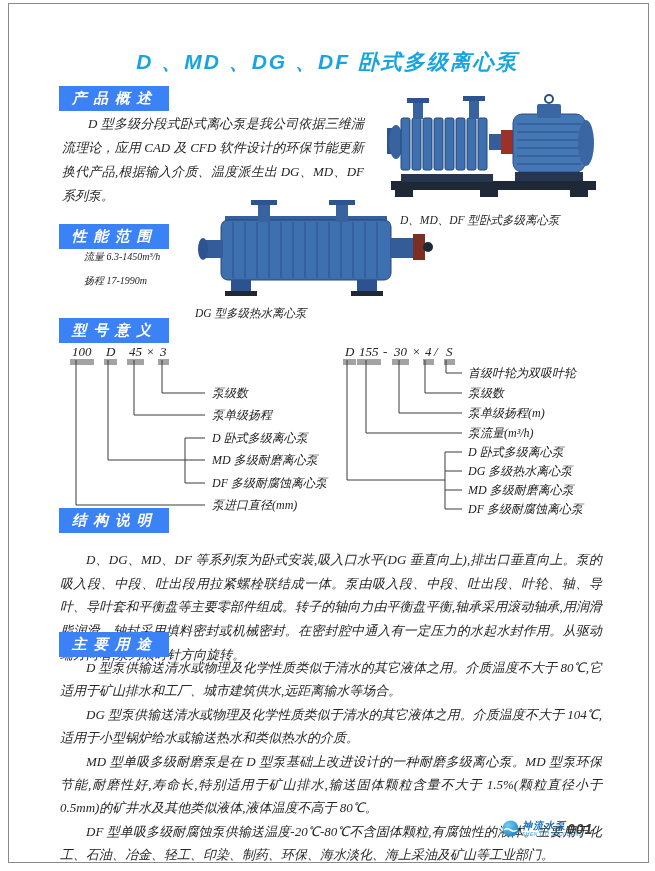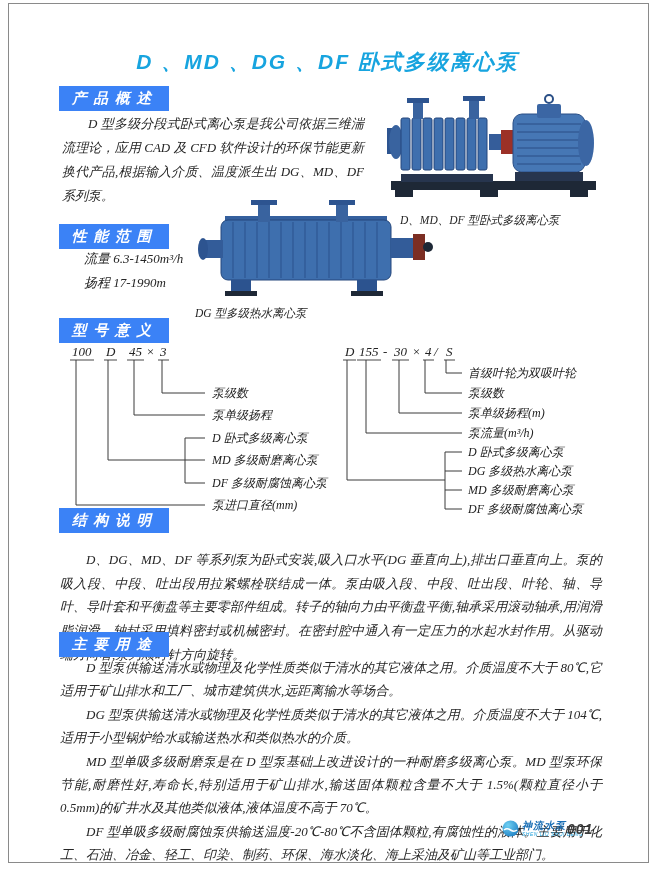--- a/index.html
+++ b/index.html
@@ -20,25 +20,25 @@
     position:absolute; height:25px; line-height:25px; padding:0 11px 0 13px;
     background:#3b82f6; color:#ffffff; font-family:"Liberation Sans", sans-serif;
     font-weight:bold; font-size:14.5px; letter-spacing:7px; white-space:nowrap;
   }
   .body-text{
     position:absolute; font-size:13px; line-height:1.85; text-align:justify;
     color:#262626;
   }
   .indent{ text-indent:2em; }
   .body-text p{ margin:0; text-indent:2em; }
-  .perf-line{ position:absolute; font-size:13px; color:#262626; }
+  .perf-line{ position:absolute; font-size:10px; color:#262626; }
   .caption{ position:absolute; font-size:11.5px; color:#262626; }
   .model-part{
     position:absolute; font-size:13px; color:#222; top:0;
-    border-bottom:2px solid #a3a3a3; padding:0 2px; line-height:15px;
+    border-bottom:6px solid #a3a3a3; padding:0 2px; line-height:15px;
   }
   .model-sep{
     position:absolute; font-size:13px; color:#222; top:0; line-height:15px;
   }
   .diagram-label{ position:absolute; font-size:12px; color:#222; white-space:nowrap; }
   .pump-illust{ position:absolute; }
   .diagram-lines{ position:absolute; left:60px; top:338px; }
   .footer{ position:absolute; left:0; top:0; }
   .footer-cn{
     font-family:"Liberation Sans", sans-serif; font-weight:bold;
@@ -195,21 +195,21 @@
   <div class="diagram-label" style="left:468px; top:482px;">MD 多级耐磨离心泵</div>
   <div class="diagram-label" style="left:468px; top:501px;">DF 多级耐腐蚀离心泵</div>
 
   <div class="sec-bar" style="left:59px; top:508px;">结构说明</div>
   <div class="body-text indent" style="left:60px; top:548px; width:542px; line-height:1.82;">D、DG、MD、DF 等系列泵为卧式安装,吸入口水平(DG 垂直向上),排出口垂直向上。泵的吸入段、中段、吐出段用拉紧螺栓联结成一体。泵由吸入段、中段、吐出段、叶轮、轴、导叶、导叶套和平衡盘等主要零部件组成。转子的轴向力由平衡盘平衡,轴承采用滚动轴承,用润滑脂润滑。轴封采用填料密封或机械密封。在密封腔中通入有一定压力的水起水封作用。从驱动端方向看,泵为顺时针方向旋转。</div>
 
   <div class="sec-bar" style="left:59px; top:632px;">主要用途</div>
   <div class="body-text" style="left:60px; top:656px; width:542px; line-height:1.8;">
     <p>D 型泵供输送清水或物理及化学性质类似于清水的其它液体之用。介质温度不大于 80℃,它适用于矿山排水和工厂、城市建筑供水,远距离输水等场合。</p>
     <p>DG 型泵供输送清水或物理及化学性质类似于清水的其它液体之用。介质温度不大于 104℃,适用于小型锅炉给水或输送热水和类似热水的介质。</p>
-    <p>MD 型单吸多级耐磨泵是在 D 型泵基础上改进设计的一种耐磨多级离心泵。MD 型泵环保节能,耐磨性好,寿命长,特别适用于矿山排水,输送固体颗粒含量不大于 1.5%(颗粒直径小于 0.5mm)的矿井水及其他类似液体,液体温度不高于 70℃。</p>
+    <p>MD 型单吸多级耐磨泵是在 D 型泵基础上改进设计的一种耐磨多级离心泵。MD 型泵环保节能,耐磨性好,寿命长,特别适用于矿山排水,输送固体颗粒含量不大于 1.5%(颗粒直径小于 0.5mm)的矿井水及其他类似液体,液体温度不高于 80℃。</p>
     <p>DF 型单吸多级耐腐蚀泵供输送温度-20℃-80℃不含固体颗粒,有腐蚀性的液体。主要用于化工、石油、冶金、轻工、印染、制药、环保、海水淡化、海上采油及矿山等工业部门。</p>
   </div>
 
   <svg class="footer" style="left:502px; top:820px;" width="17" height="17" viewBox="0 0 17 17">
     <defs>
       <radialGradient id="lg" cx="0.35" cy="0.3" r="0.9">
         <stop offset="0" stop-color="#6fd0f2"></stop>
         <stop offset="1" stop-color="#1577c0"></stop>
       </radialGradient>
     </defs>

